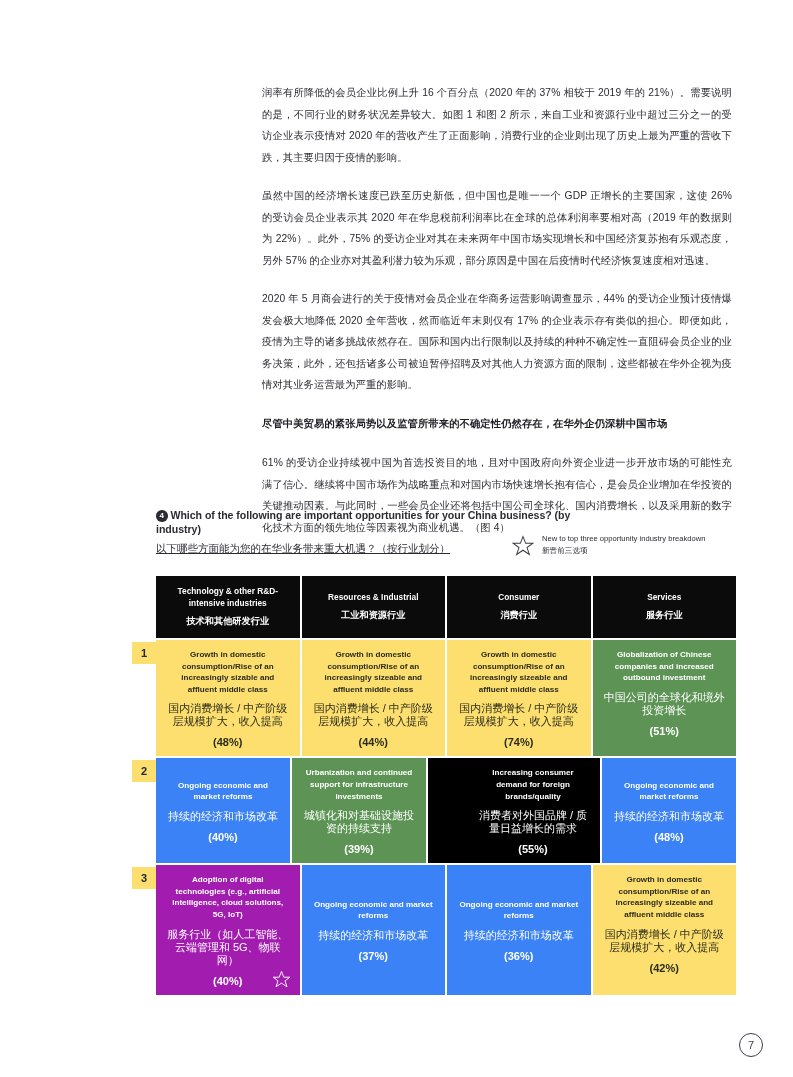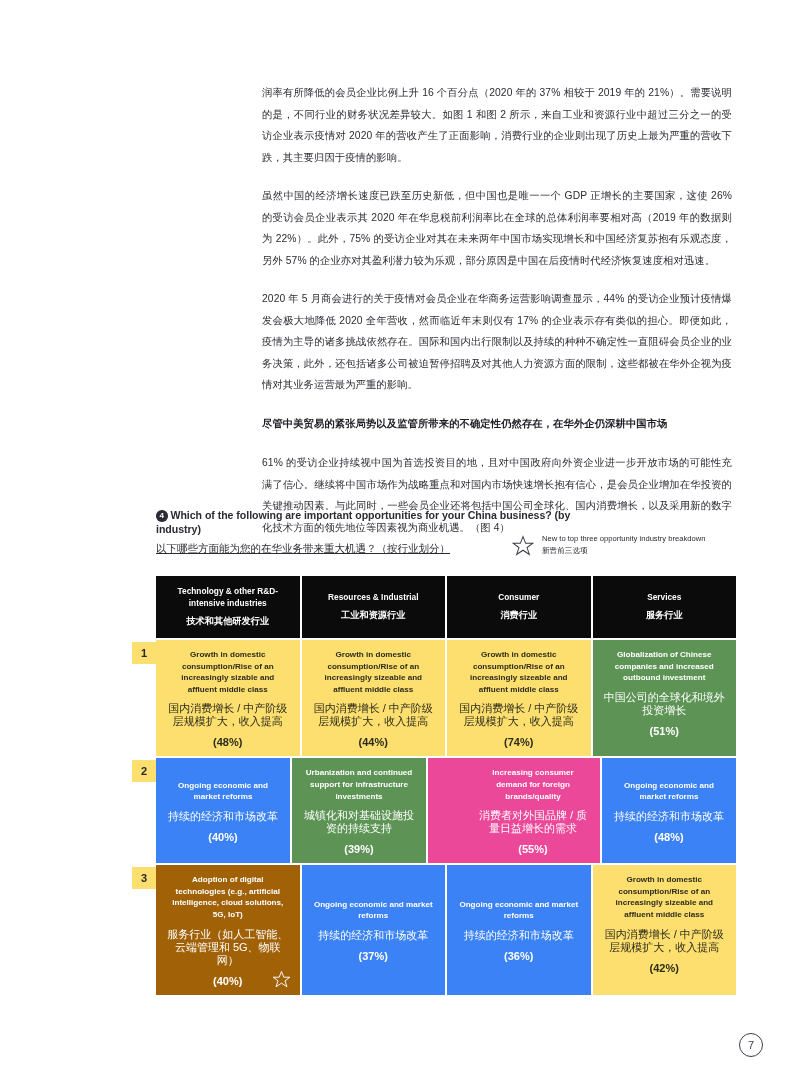--- a/index.html
+++ b/index.html
@@ -88,22 +88,22 @@
   }
   .hcell .en { font-size: 8.3px; font-weight: bold; line-height: 11.6px; }
   .hcell .zh { font-size: 9.2px; font-weight: bold; line-height: 13px; margin-top: 6px; }
 
   .gaprow { height: 2px; }
 
   
   .c-yellow { background: #FCDF6E; color: #2c2c1d; }
   .c-green  { background: #5D9455; color: #ffffff; }
   .c-purple { background: #3b82f6; color: #ffffff; }
-  .c-navy   { background: #ec4899; color: #ffffff; padding-left: 48px; }
-  .c-lilac  { background: #a16207; color: #ffffff; }
+  .c-navy   { background: #000000; color: #ffffff; padding-left: 48px; }
+  .c-lilac  { background: #a21caf; color: #ffffff; }
 
   
   .pageno {
     position: absolute; right: 30px; bottom: 20px;
     width: 24px; height: 24px; border: 1.3px solid #403A50; border-radius: 50%;
     color: #403A50; font-size: 11px;
     display:flex; align-items:center; justify-content:center;
   }
   .edge { position:absolute; left:0; top:0; width:793px; height:1077px;
           border: 6px solid #ffffff; pointer-events:none; }

